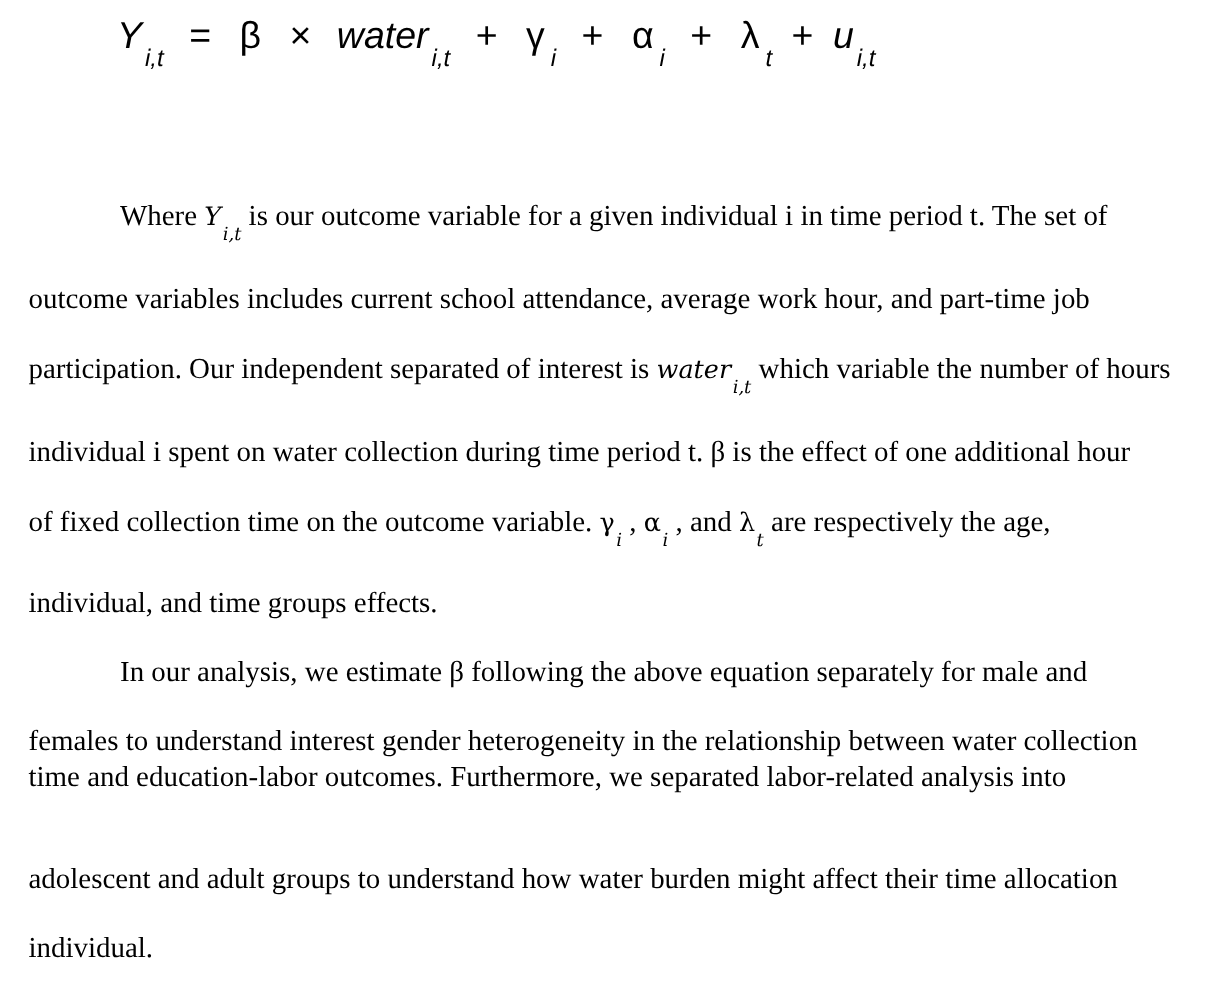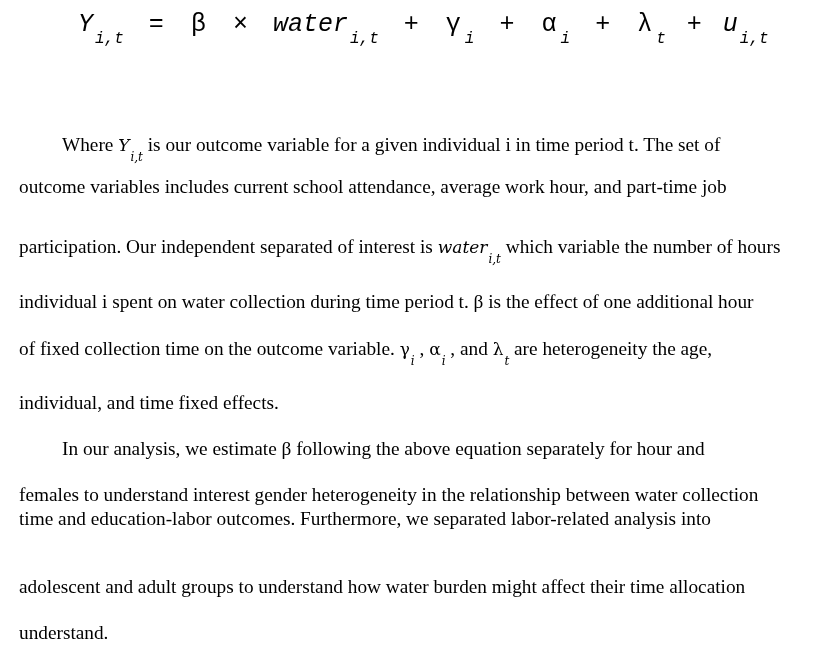--- a/index.html
+++ b/index.html
@@ -1,29 +1,29 @@
 <!DOCTYPE html>
 <html><head>
 <meta charset="utf-8">
 <style>
   html, body { margin: 0; padding: 0; background: #ffffff; }
   body { width: 814px; height: 667px; position: relative; overflow: hidden; color: #000; }
   .eq {
     position: absolute; left: 78px; top: 10px; height: 50px;
-    font-family: Liberation Mono, monospace; font-size: 25px; white-space: nowrap;
+    font-family: Liberation Sans, sans-serif; font-size: 25px; white-space: nowrap;
   }
   .eq .v { font-style: italic; }
   .eq .sub { font-style: italic; font-size: 16px; position: relative; top: 12px; margin-left: 2px; }
   .eq .op { margin: 0 10px; }
   .eq .sym { margin: 0 2px; }
   .line {
     position: absolute; left: 19px; font-family: "Liberation Serif", serif;
     font-size: 19.3px; white-space: nowrap; line-height: 22px;
   }
-  .indent { left: 62px; }
+  .indent { left: 80px; }
   .m { font-family: "DejaVu Serif", serif; font-style: italic; font-size: 17px; }
   .g { font-family: "DejaVu Serif", serif; font-size: 17px; }
   .s { font-family: "DejaVu Serif", serif; font-style: italic; font-size: 12px; position: relative; top: 10px; margin-left: 1px; }
 </style>
 </head>
 <body>
 
 <div class="eq">
   <span class="v">Y</span><span class="sub">i,t</span>
   <span class="op">=</span>
@@ -37,30 +37,30 @@
   <span class="op">+</span>
   <span class="sym">λ</span><span class="sub">t</span>
   <span class="op" style="margin:0 6px">+</span>
   <span class="v">u</span><span class="sub">i,t</span>
 </div>
 
 <div>
   <div class="line indent" style="top:134px">
     <span>Where </span><span class="m">Y</span><span class="s">i,t</span><span> is our outcome variable for a given individual i in time period t. The set of</span>
   </div>
-  <div class="line" style="top:176px">outcome variables includes current school attendance, average work hour, and part-time job</div>
+  <div class="line" style="top:189px">outcome variables includes current school attendance, average work hour, and part-time job</div>
   <div class="line" style="top:236px">
     <span>participation. Our independent separated of interest is </span><span class="m">water</span><span class="s">i,t</span><span> which variable the number of hours</span>
   </div>
   <div class="line" style="top:291px">individual i spent on water collection during time period t. β is the effect of one additional hour</div>
   <div class="line" style="top:338px">
-    <span>of fixed collection time on the outcome variable. </span><span class="g">γ</span><span class="s">i</span><span> , </span><span class="g">α</span><span class="s">i</span><span> , and </span><span class="g">λ</span><span class="s">t</span><span> are heterogeneity the age,</span>
+    <span>of fixed collection time on the outcome variable. </span><span class="g">γ</span><span class="s">i</span><span> , </span><span class="g">α</span><span class="s">i</span><span> , and </span><span class="g">λ</span><span class="s">t</span><span> are respectively the age,</span>
   </div>
-  <div class="line" style="top:392px">individual, and time fixed effects.</div>
+  <div class="line" style="top:392px">individual, and time groups effects.</div>
 </div>
 
 <div>
-  <div class="line indent" style="top:438px">In our analysis, we estimate β following the above equation separately for hour and</div>
+  <div class="line indent" style="top:438px">In our analysis, we estimate β following the above equation separately for male and</div>
   <div class="line" style="top:484px">females to understand interest gender heterogeneity in the relationship between water collection</div>
   <div class="line" style="top:508px">time and education-labor outcomes. Furthermore, we separated labor-related analysis into</div>
   <div class="line" style="top:576px">adolescent and adult groups to understand how water burden might affect their time allocation</div>
-  <div class="line" style="top:622px">understand.</div>
+  <div class="line" style="top:622px">individual.</div>
 </div>
 
 </body></html>

